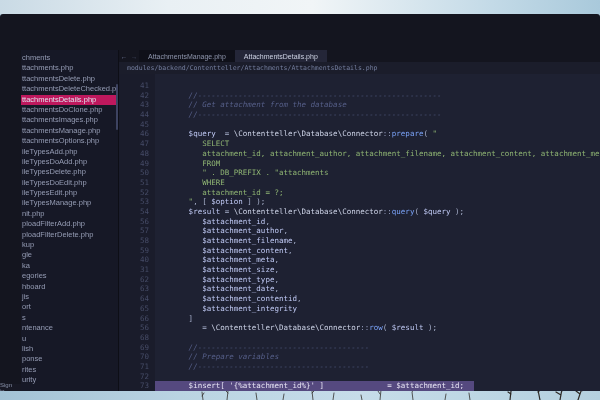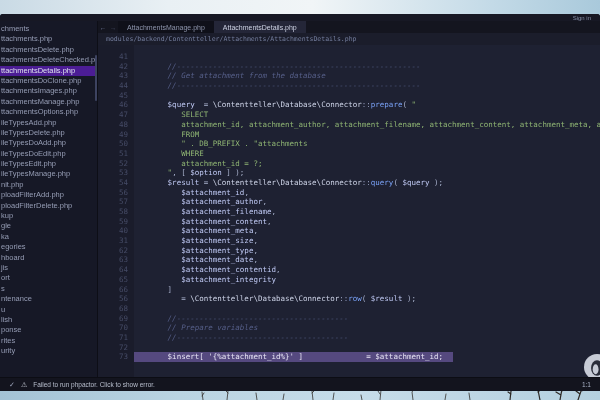--- a/index.html
+++ b/index.html
@@ -8,31 +8,31 @@
 
   
   .wp-top{position:absolute;top:0;left:0;width:600px;height:14px;
     background:linear-gradient(90deg,#c9dae5 0%,#e9f0f4 28%,#f1f5f7 52%,#c3dae7 82%,#a9c9db 100%);}
   .wp-bottom{position:absolute;bottom:0;left:0;width:600px;height:13px;
     background:linear-gradient(90deg,#a3c2d5 0%,#bad4e2 30%,#c6dce9 60%,#b4d0df 100%);}
   .wp-bottom svg{position:absolute;bottom:0;left:0;}
 
   
   .window{position:absolute;top:14px;left:0;width:600px;height:377px;
-    background:#14151f;border-radius:3px 3px 0 0;display:flex;flex-direction:column;overflow:hidden;}
+    background:#14151f;border-radius:3px 3px 0 0;display:flex;overflow:hidden;align-items:flex-end;}
   .titlebar{height:7px;flex:0 0 7px;display:flex;justify-content:flex-end;align-items:center;padding-right:9px;background:#171824;}
   .signin{font-size:6px;line-height:6px;color:#8890a8;}
 
   .body{flex:1;display:flex;min-height:0;}
 
   
   .sidebar{width:97px;flex:0 0 97px;background:#161826;border-right:1px solid #0d0e16;
     position:relative;overflow:hidden;padding-top:3px;}
   .sb-item{height:10.4px;line-height:10.4px;font-size:7.5px;color:#959cb4;white-space:nowrap;padding-left:1px;overflow:hidden;}
-  .sb-item.sel{background:#4c1d95;color:#dde1ee;}
+  .sb-item.sel{background:#be185d;color:#dde1ee;}
   .sb-scroll{position:absolute;top:34px;right:0;width:2px;height:46px;background:#3d4361;border-radius:1px;}
 
   
   .editor{flex:1;display:flex;flex-direction:column;min-width:0;}
   .tabbar{height:12px;flex:0 0 12px;background:#14151f;display:flex;align-items:stretch;}
   .nav{width:10px;display:flex;align-items:center;justify-content:center;font-size:6.5px;color:#6a7190;}
   .nav.dim{color:#454b63;}
   .tab{padding:0 9px;font-size:7px;display:flex;align-items:center;color:#8d94ab;background:#0f1019;white-space:nowrap;}
   .tab.active{background:#242638;color:#ccd1e2;}
   .crumb{height:12px;flex:0 0 12px;background:#1b1d2b;display:flex;align-items:center;padding-left:8px;
@@ -110,22 +110,22 @@
             <div class="sb-item">chments</div>
             <div class="sb-item">ttachments.php</div>
             <div class="sb-item">ttachmentsDelete.php</div>
             <div class="sb-item">ttachmentsDeleteChecked.php</div>
             <div class="sb-item sel">ttachmentsDetails.php</div>
             <div class="sb-item">ttachmentsDoClone.php</div>
             <div class="sb-item">ttachmentsImages.php</div>
             <div class="sb-item">ttachmentsManage.php</div>
             <div class="sb-item">ttachmentsOptions.php</div>
             <div class="sb-item">ileTypesAdd.php</div>
+            <div class="sb-item">ileTypesDoAdd.php</div>
             <div class="sb-item">ileTypesDelete.php</div>
-            <div class="sb-item">ileTypesDoAdd.php</div>
             <div class="sb-item">ileTypesDoEdit.php</div>
             <div class="sb-item">ileTypesEdit.php</div>
             <div class="sb-item">ileTypesManage.php</div>
             <div class="sb-item">nit.php</div>
             <div class="sb-item">ploadFilterAdd.php</div>
             <div class="sb-item">ploadFilterDelete.php</div>
             <div class="sb-item">kup</div>
             <div class="sb-item">gle</div>
             <div class="sb-item">ka</div>
             <div class="sb-item">egories</div>

